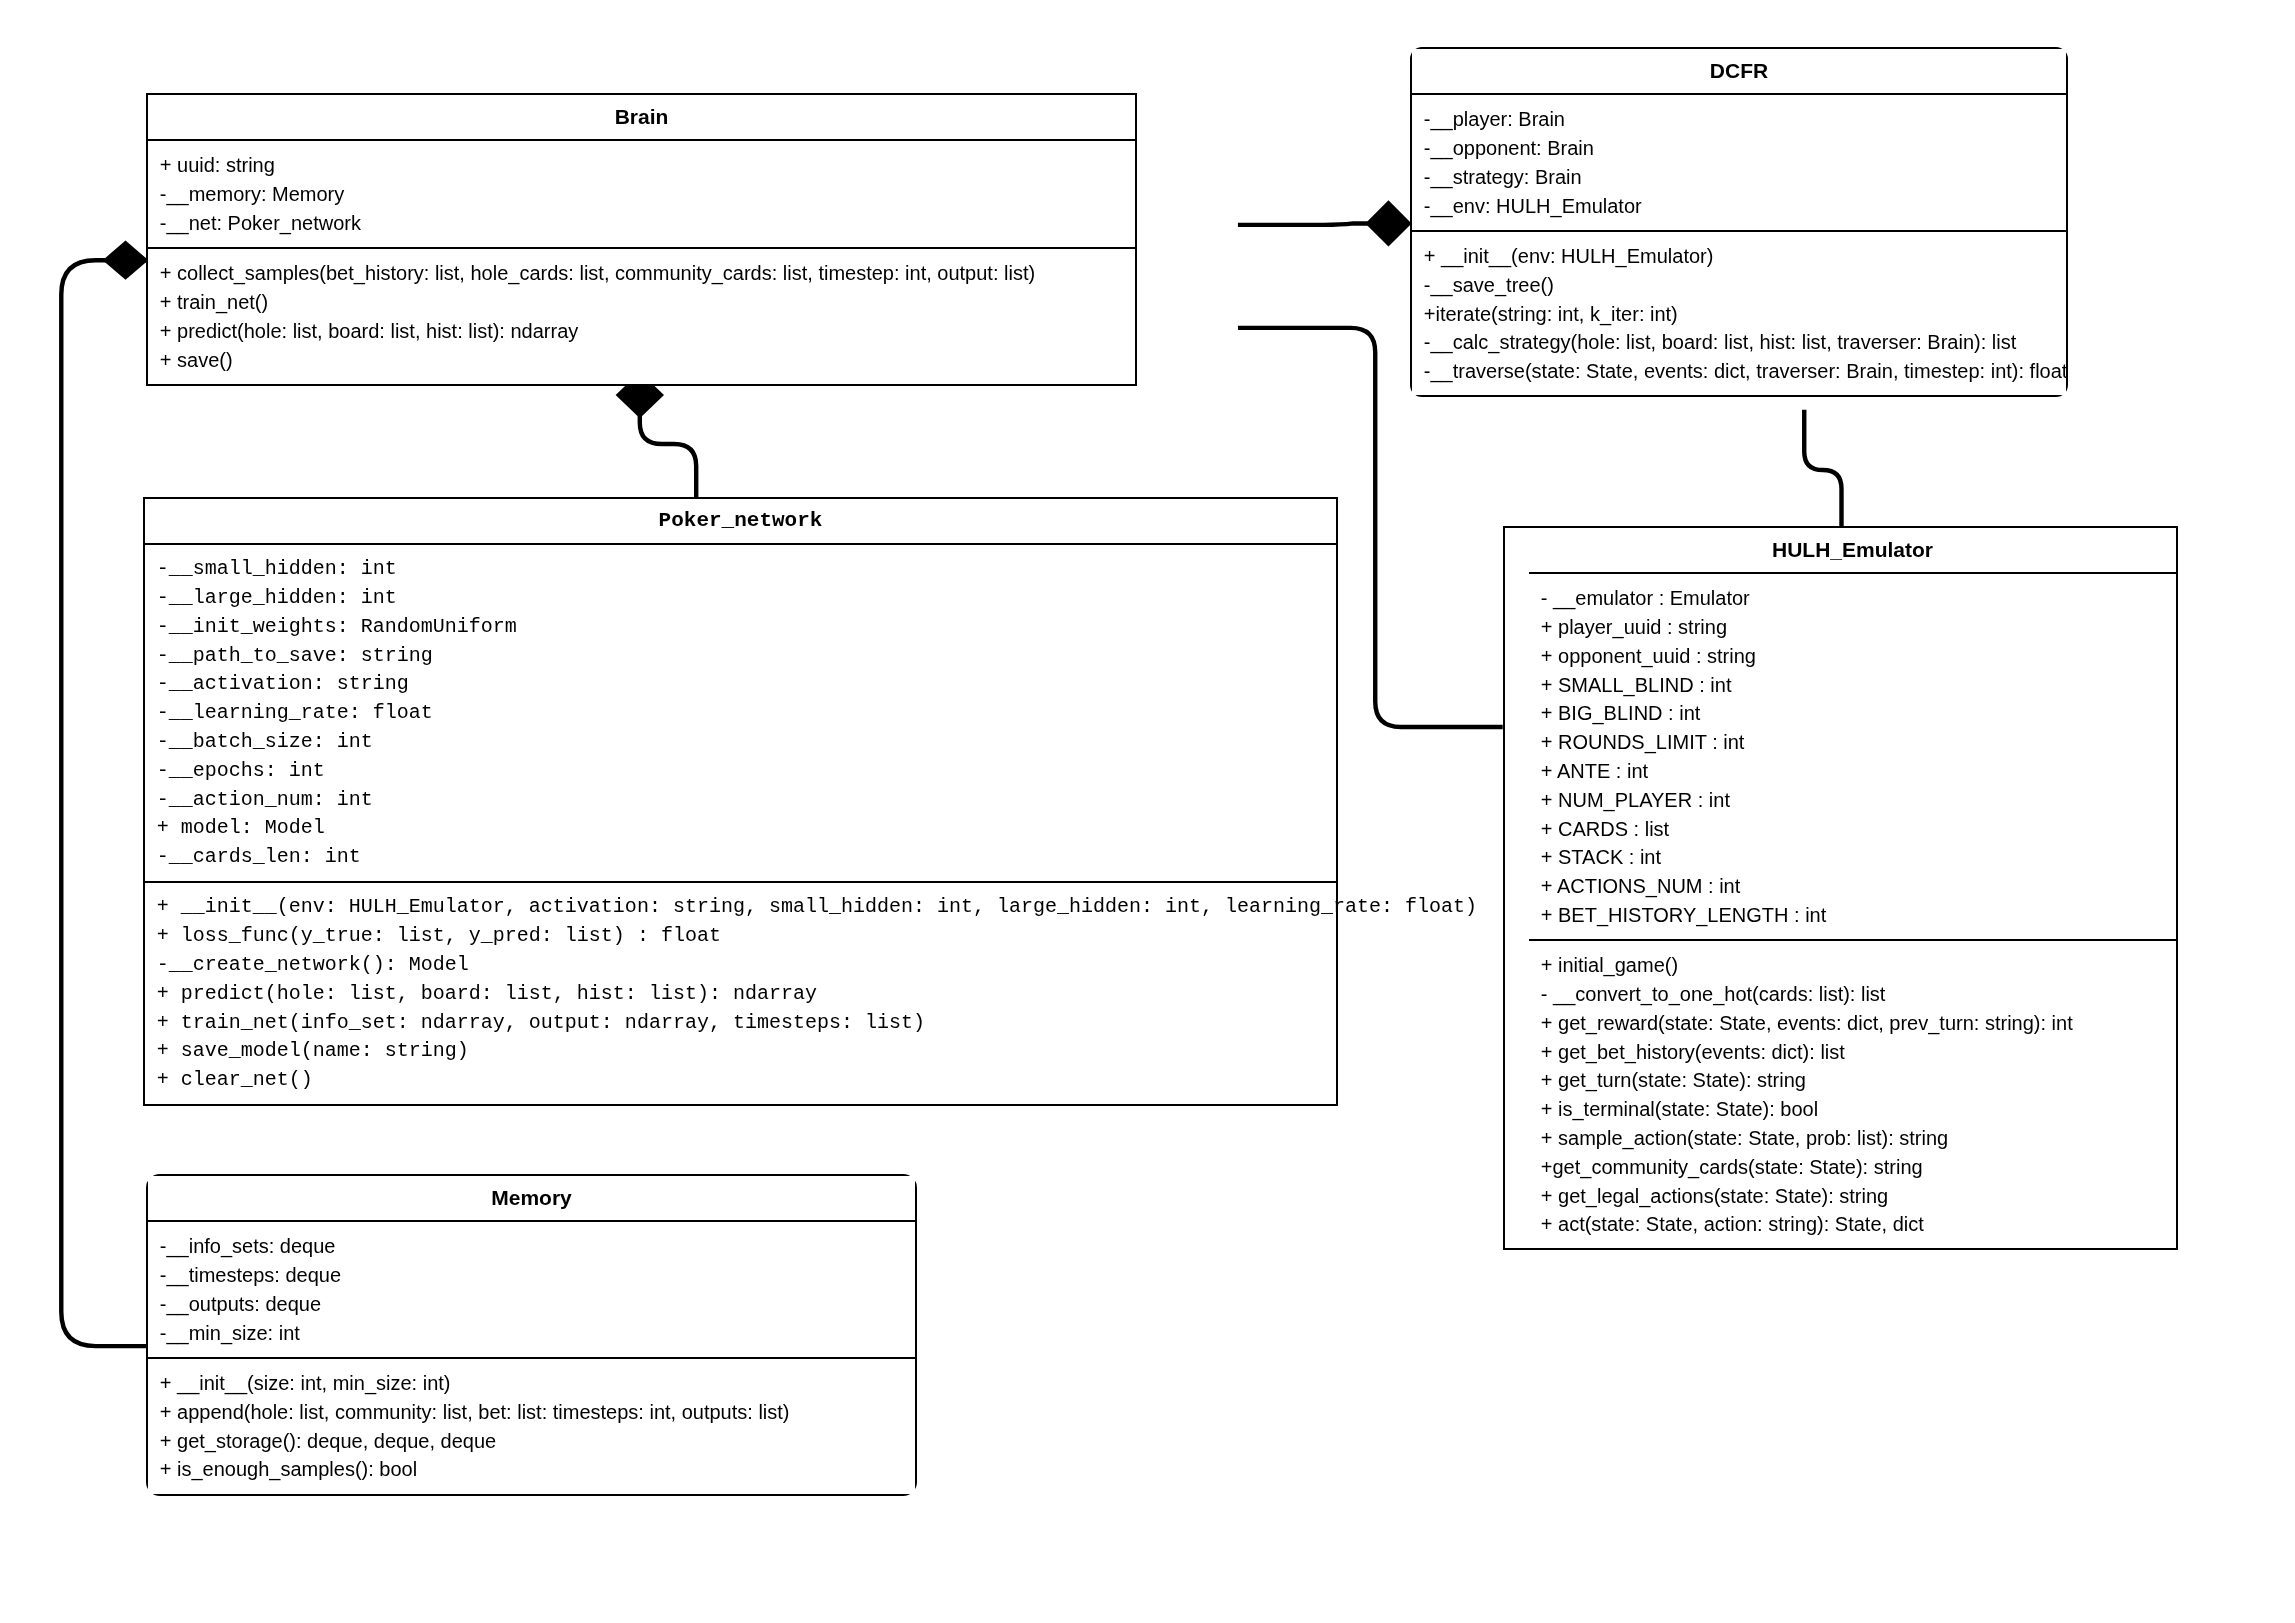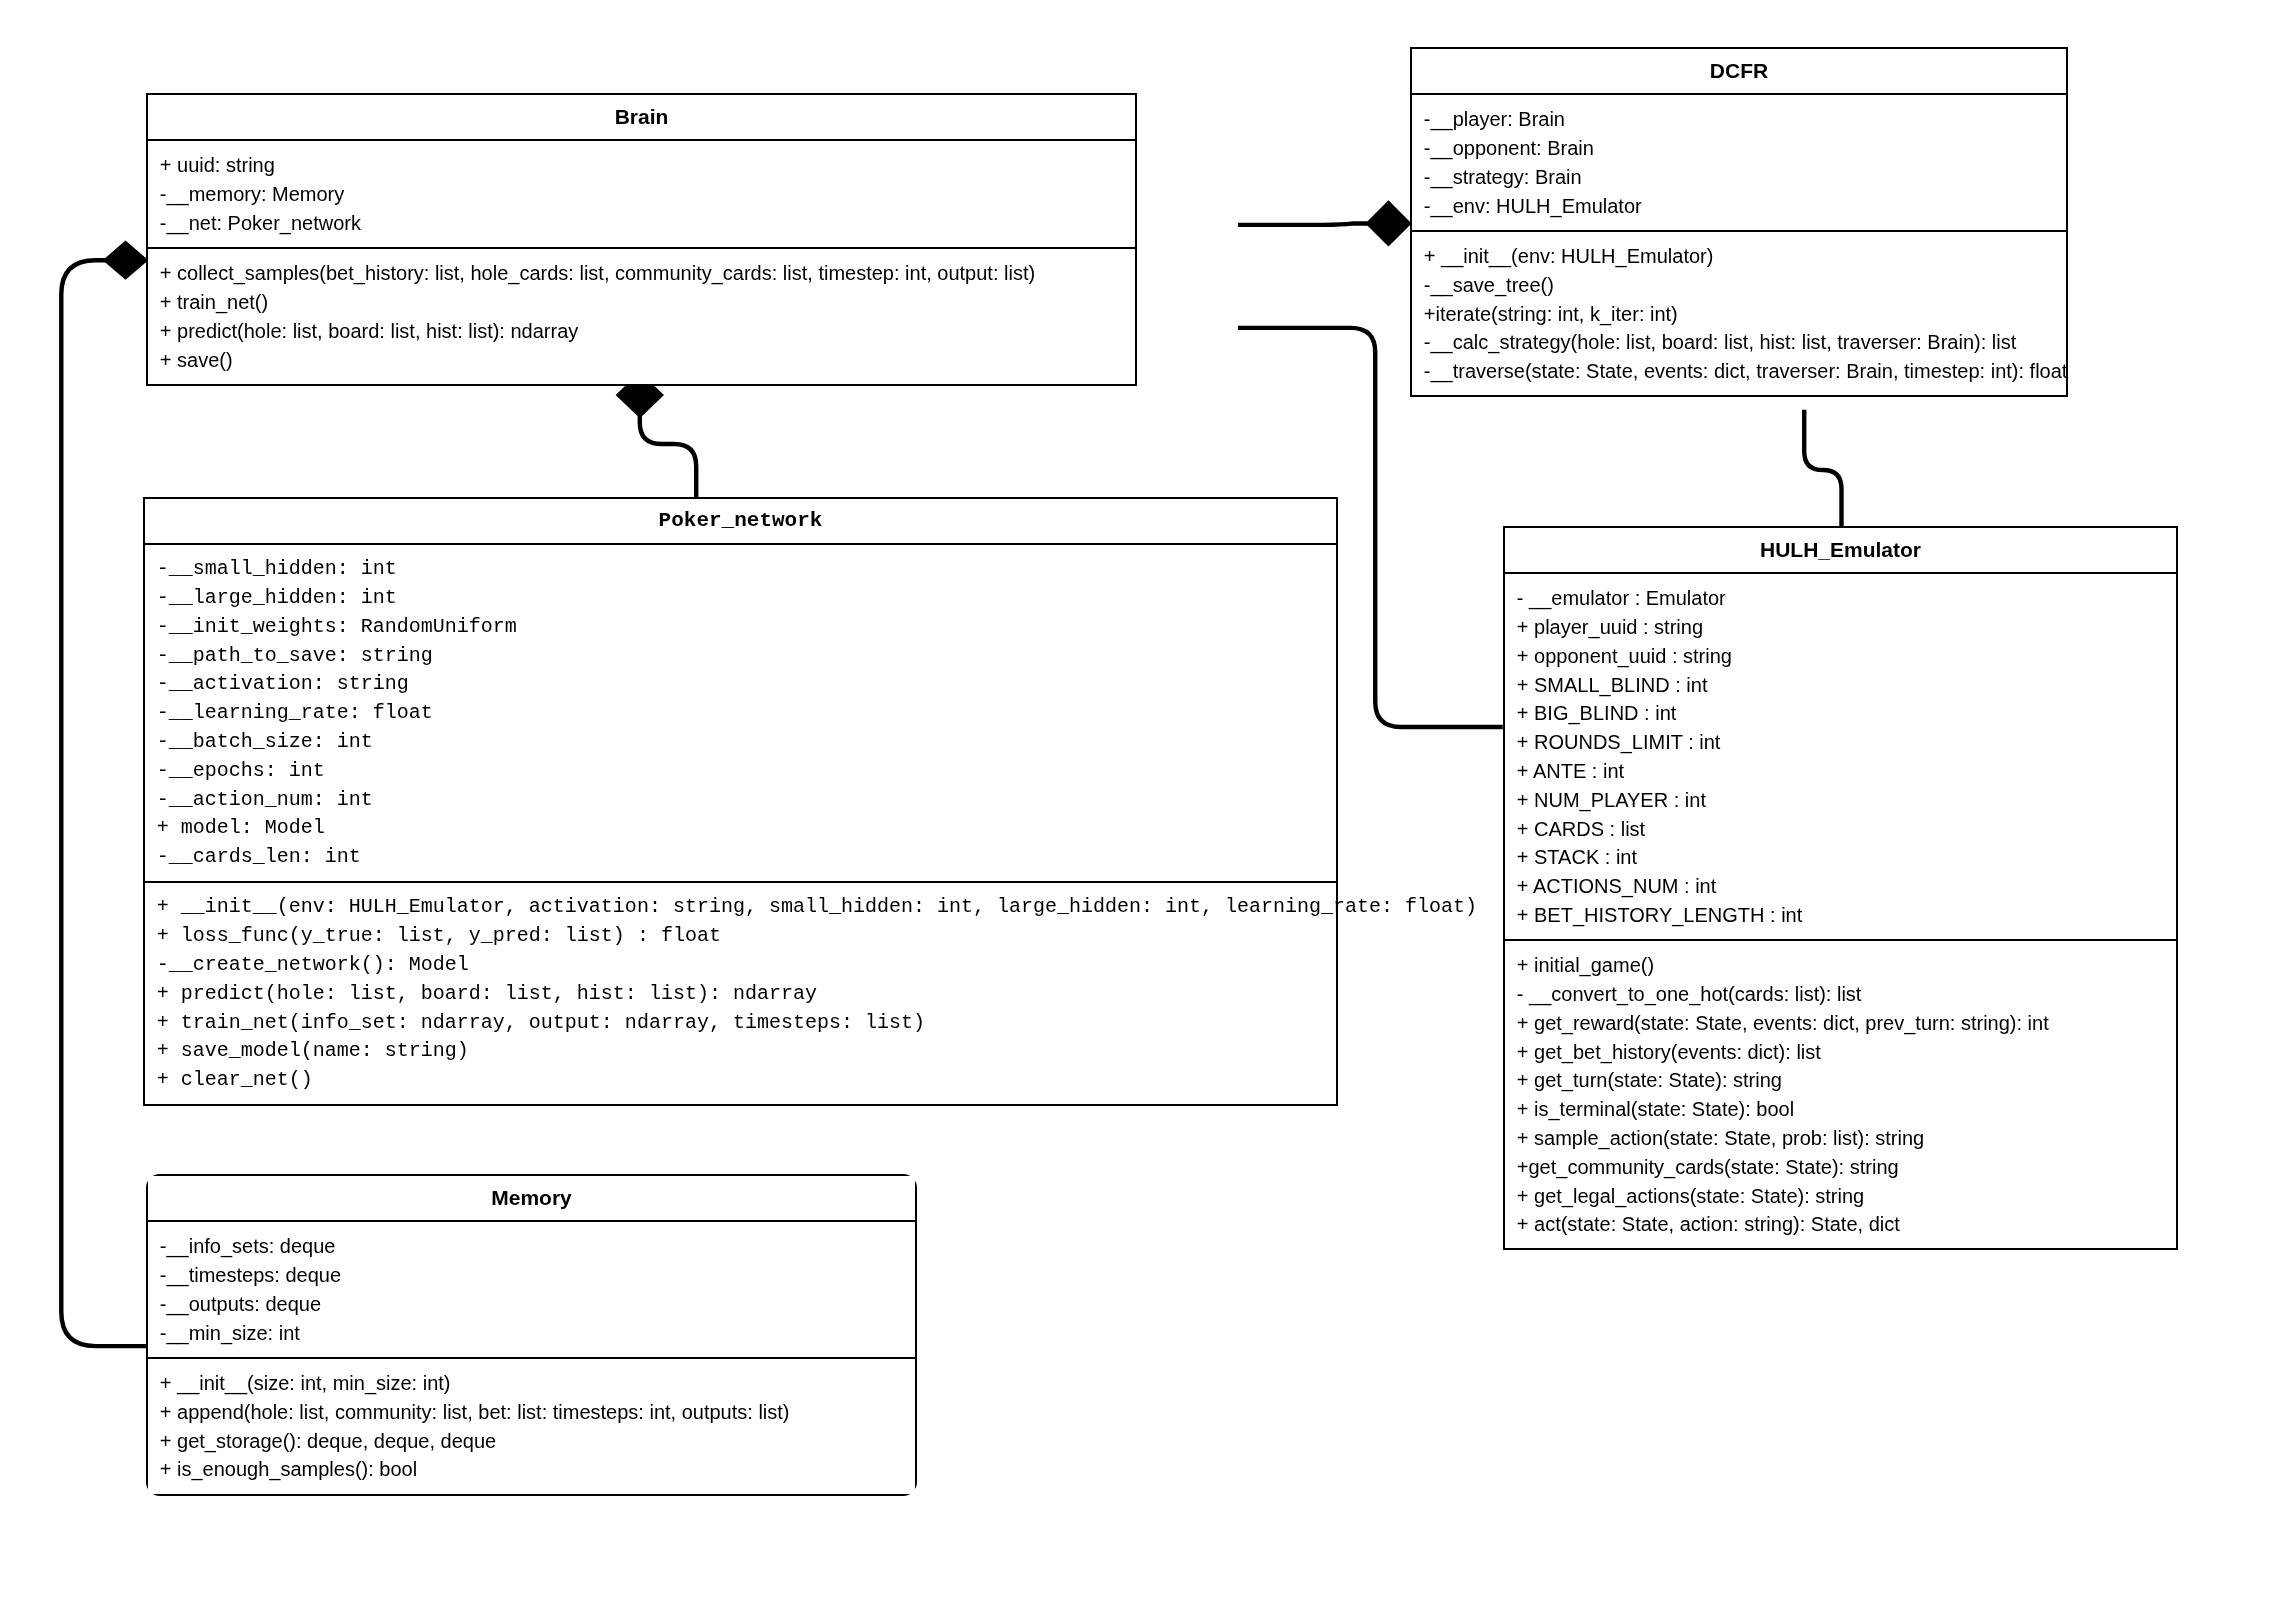--- a/index.html
+++ b/index.html
@@ -92,21 +92,21 @@
       <div class="uml-row">-__net: Poker_network</div>
     </div>
     <div class="uml-section">
       <div class="uml-row">+ collect_samples(bet_history: list, hole_cards: list, community_cards: list, timestep: int, output: list)</div>
       <div class="uml-row">+ train_net()</div>
       <div class="uml-row">+ predict(hole: list, board: list, hist: list): ndarray</div>
       <div class="uml-row">+ save()</div>
     </div>
   </div>
 
-  <div class="uml-class" style="left:1410px; top:47px; width:658px;">
+  <div class="uml-class" style="left:1410px; top:47px; width:658px;border-radius:12px;">
     <div class="uml-title">DCFR</div>
     <div class="uml-section">
       <div class="uml-row">-__player: Brain</div>
       <div class="uml-row">-__opponent: Brain</div>
       <div class="uml-row">-__strategy: Brain</div>
       <div class="uml-row">-__env: HULH_Emulator</div>
     </div>
     <div class="uml-section">
       <div class="uml-row">+ __init__(env: HULH_Emulator)</div>
       <div class="uml-row">-__save_tree()</div>
@@ -151,21 +151,21 @@
       <div class="uml-row">-__min_size: int</div>
     </div>
     <div class="uml-section">
       <div class="uml-row">+ __init__(size: int, min_size: int)</div>
       <div class="uml-row">+ append(hole: list, community: list, bet: list: timesteps: int, outputs: list)</div>
       <div class="uml-row">+ get_storage(): deque, deque, deque</div>
       <div class="uml-row">+ is_enough_samples(): bool</div>
     </div>
   </div>
 
-  <div class="uml-class" style="left:1503px; top:526px; width:675px;">
+  <div class="uml-class" style="left:1503px; top:526px; width:675px;padding-left:24px;">
     <div class="uml-title">HULH_Emulator</div>
     <div class="uml-section">
       <div class="uml-row">- __emulator : Emulator</div>
       <div class="uml-row">+ player_uuid : string</div>
       <div class="uml-row">+ opponent_uuid : string</div>
       <div class="uml-row">+ SMALL_BLIND : int</div>
       <div class="uml-row">+ BIG_BLIND : int</div>
       <div class="uml-row">+ ROUNDS_LIMIT : int</div>
       <div class="uml-row">+ ANTE : int</div>
       <div class="uml-row">+ NUM_PLAYER : int</div>

